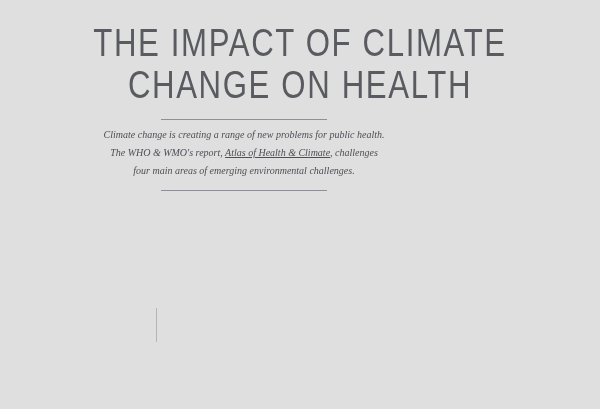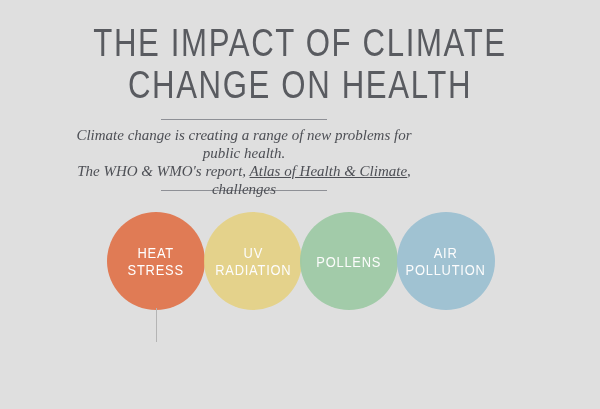--- a/index.html
+++ b/index.html
@@ -58,21 +58,21 @@
   
   .subtitle {
     position: absolute;
     top: 126px;
     left: 50%;
     transform: translateX(-50%);
     width: 340px;
     text-align: center;
     font-family: "Liberation Serif", "DejaVu Serif", serif;
     font-style: italic;
-    font-size: 15px;
+    font-size: 10px;
     line-height: 18px;
     color: #4d4f55;
   }
   .subtitle .report-title {
     text-decoration: underline;
     font-style: italic;
   }
 
   
   .circles {
@@ -155,36 +155,20 @@
     <div class="title-line">THE IMPACT OF CLIMATE</div>
     <div class="title-line">CHANGE ON HEALTH</div>
   </div>
 
   <div class="divider divider-top"></div>
   <div class="divider divider-bottom"></div>
 
   <div class="subtitle">
     <span>Climate change is creating a range of new problems for public health.</span><br>
     <span>The WHO &amp; WMO's report, </span><span class="report-title">Atlas of Health &amp; Climate</span><span>, challenges</span><br>
+    <span>four main areas of emerging environmental challenges.</span>
   </div>
 
-  <div class="circles">
-    <div class="circle c-heat">
-      <span class="circle-label">HEAT
-STRESS</span>
-    </div>
-    <div class="circle c-uv">
-      <span class="circle-label">UV
-RADIATION</span>
-    </div>
-    <div class="circle c-pollens">
-      <span class="circle-label">POLLENS</span>
-    </div>
-    <div class="circle c-air">
-      <span class="circle-label">AIR
-POLLUTION</span>
-    </div>
-  </div>
 
   <div class="stem"></div>
 
 
 </div>
 
 </body></html>

